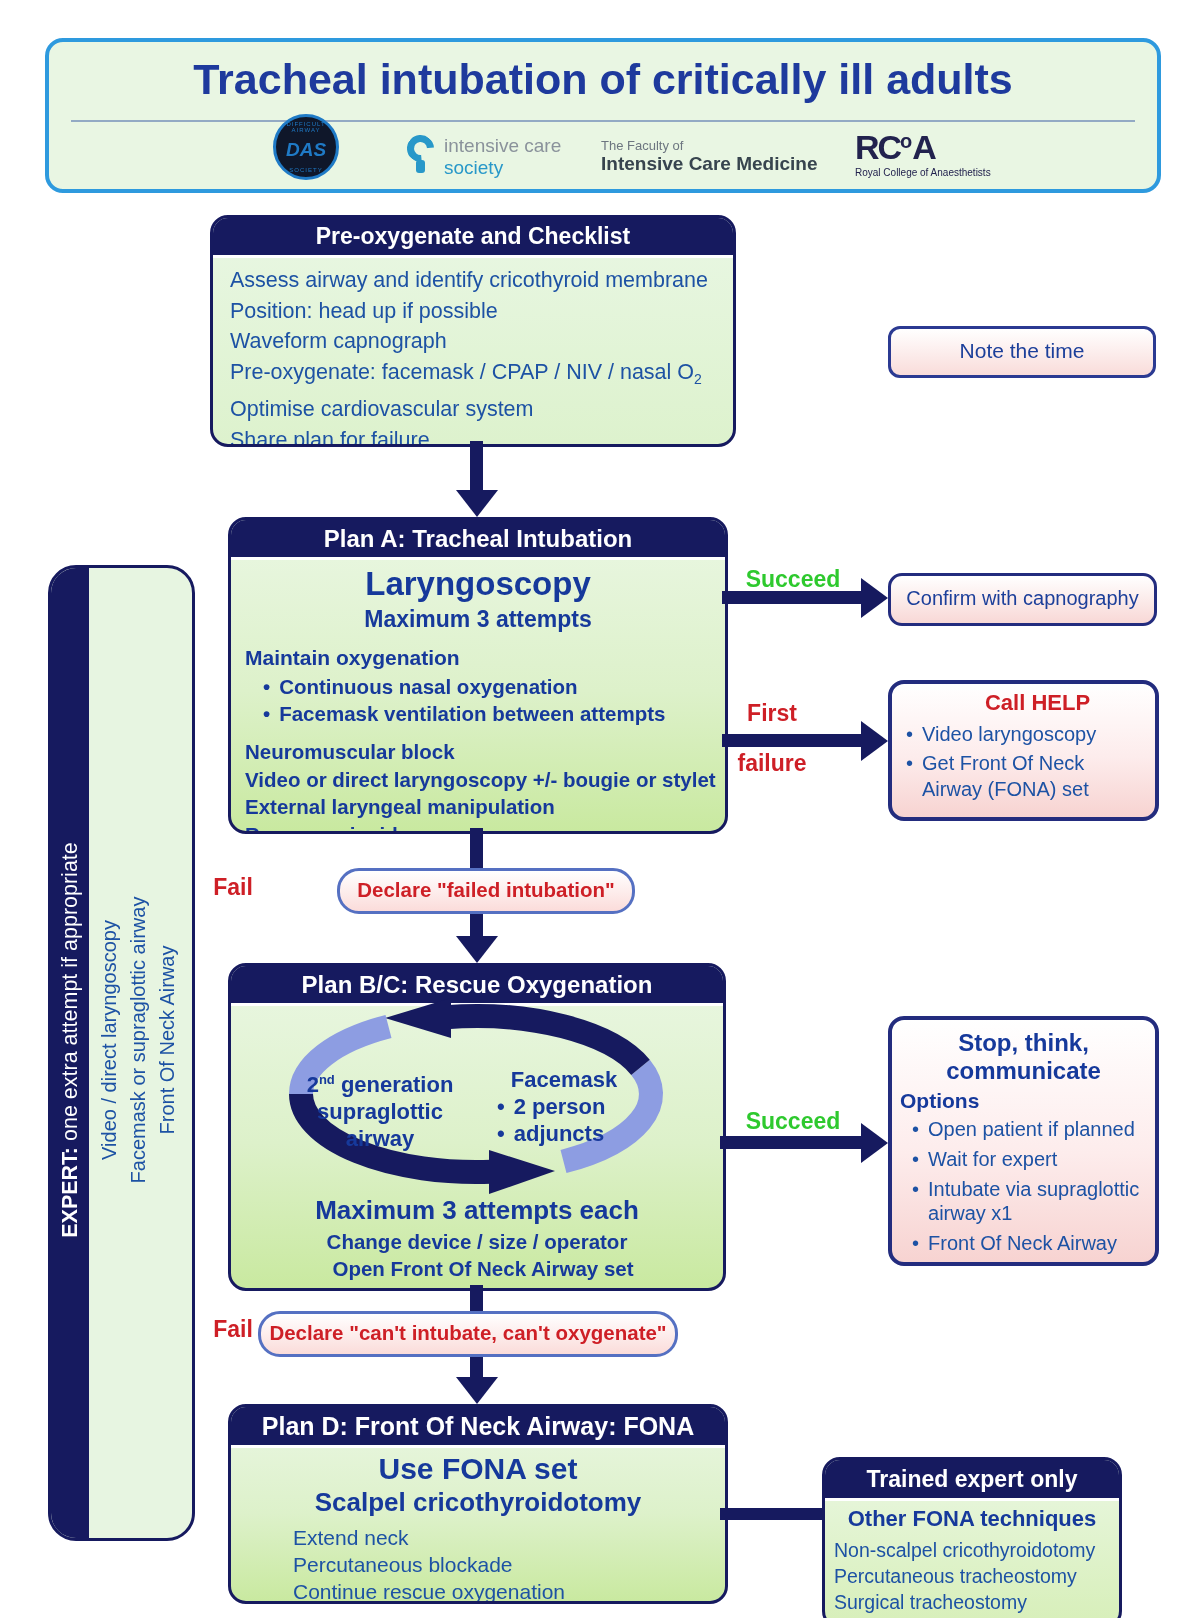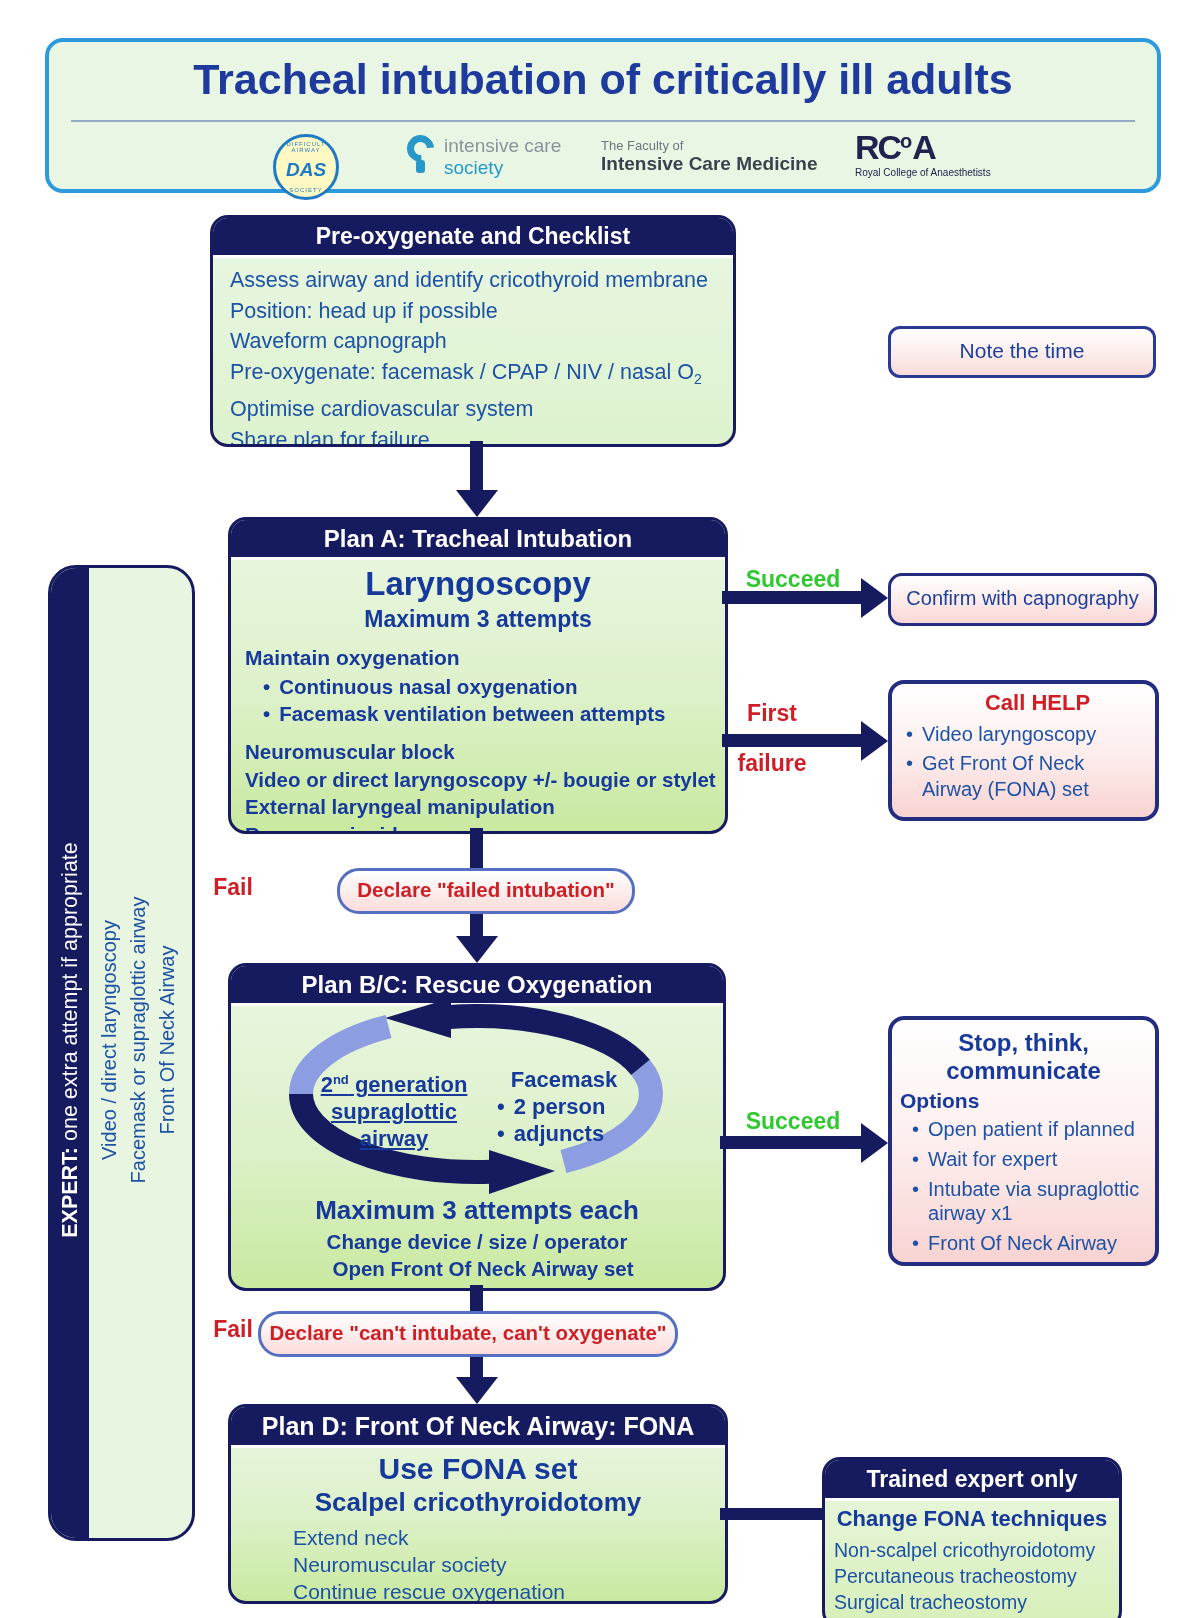--- a/index.html
+++ b/index.html
@@ -48,21 +48,21 @@
 </style>
 </head>
 <body>
 
 <div class="page">
 
   <div class="abs" style="left:45px;top:38px;width:1108px;height:147px;border:4px solid #2e9ade;border-radius:18px;background:#e9f6e3;">
     <div class="abs ctr" style="left:0;right:0;top:13px;font-size:43px;font-weight:bold;color:#1e3a9d;">Tracheal intubation of critically ill adults</div>
     <div class="abs" style="left:22px;right:22px;top:78px;height:2px;background:#93aac4;"></div>
 
-    <div class="abs" style="left:224px;top:92px;width:60px;height:60px;border:3px solid #1f7ac6;border-radius:50%;color:#1f7ac6;background:#fef9c3;">
+    <div class="abs" style="left:224px;top:72px;width:60px;height:60px;border:3px solid #1f7ac6;border-radius:50%;color:#1f7ac6;background:#0f172a;">
       <div class="ctr" style="font-size:6px;margin-top:4px;letter-spacing:1px;">DIFFICULT AIRWAY</div>
       <div class="ctr" style="font-size:19px;font-weight:bold;font-style:italic;margin-top:6px;">DAS</div>
       <div class="ctr" style="font-size:6px;margin-top:6px;letter-spacing:1px;">SOCIETY</div>
     </div>
 
     <div class="abs" style="left:358px;top:93px;display:flex;gap:10px;">
       <div>
         <div class="ics-c"></div>
         <div class="ics-dot"></div>
       </div>
@@ -168,21 +168,21 @@
 
     <svg class="abs" style="left:8px;top:38px;overflow:visible;" width="476" height="180" viewBox="0 0 476 180">
       <path d="M324.5,157.5 A175,78 0 0 0 401.5,63.3" stroke="#8d9de2" stroke-width="24" fill="none"></path>
       <path d="M401.5,63.3 A175,78 0 0 0 206.6,13.2" stroke="#161a5f" stroke-width="24" fill="none"></path>
       <polygon points="212,-6 212,34 146,14" fill="#161a5f"></polygon>
       <path d="M149.5,22.5 A175,78 0 0 0 62,90" stroke="#8d9de2" stroke-width="24" fill="none"></path>
       <path d="M62,90 A175,78 0 0 0 252.3,167.7" stroke="#161a5f" stroke-width="24" fill="none"></path>
       <polygon points="250,146 250,190 316,167" fill="#161a5f"></polygon>
     </svg>
 
-    <div class="abs ctr dblue" style="left:58px;top:100px;width:210px;font-size:22px;line-height:27px;text-decoration:underline;">
+    <div class="abs ctr dblue" style="left:44px;top:100px;width:210px;font-size:22px;line-height:27px;">
       <div><span>2</span><sup style="font-size:13px;">nd</sup><span> generation</span></div>
       <div>supraglottic</div>
       <div>airway</div>
     </div>
 
     <div class="abs dblue" style="left:258px;top:100px;width:170px;font-size:22px;line-height:27px;">
       <div class="ctr" style="width:150px;">Facemask</div>
       <div class="brow" style="margin-left:8px;">
         <span>•</span>
         <span>2 person</span>
@@ -232,30 +232,30 @@
   <div class="pill" style="left:258px;top:1311px;width:414px;height:40px;">
     <div style="font-size:20.5px;line-height:38px;">Declare "can't intubate, can't oxygenate"</div>
   </div>
 
   <div class="navy-box" style="left:228px;top:1404px;width:494px;height:194px;">
     <div class="hdr" style="height:38px;line-height:38px;font-size:25px;">Plan D: Front Of Neck Airway: FONA</div>
     <div class="ctr dblue" style="font-size:30px;margin-top:4px;">Use FONA set</div>
     <div class="ctr dblue" style="font-size:26px;margin-top:1px;">Scalpel cricothyroidotomy</div>
     <div class="blue" style="margin:6px 0 0 62px;font-size:21px;line-height:27px;">
       <div>Extend neck</div>
-      <div>Neuromuscular society</div>
+      <div>Percutaneous blockade</div>
       <div>Continue rescue oxygenation</div>
     </div>
   </div>
 
   <div class="abs" style="left:720px;top:1508px;width:140px;height:12px;background:var(--navy);"></div>
 
   <div class="navy-box" style="left:822px;top:1433px;width:294px;height:166px;background:linear-gradient(180deg,#eaf7e2 0%,#d7efb9 100%);margin-top:24px;">
     <div class="hdr" style="height:38px;line-height:38px;font-size:23px;">Trained expert only</div>
-    <div class="ctr dblue" style="font-size:22px;margin-top:5px;">Change FONA techniques</div>
+    <div class="ctr dblue" style="font-size:22px;margin-top:5px;">Other FONA techniques</div>
     <div class="blue" style="margin:5px 0 0 9px;font-size:19.5px;line-height:26px;">
       <div>Non-scalpel cricothyroidotomy</div>
       <div>Percutaneous tracheostomy</div>
       <div>Surgical tracheostomy</div>
     </div>
   </div>
 
   <div class="abs" style="left:48px;top:565px;width:141px;height:970px;border:3px solid var(--navy);border-radius:28px;
               background:#e7f5e1;overflow:hidden;">
     <div style="position:absolute;left:0;top:0;bottom:0;width:38px;background:var(--navy);"></div>

